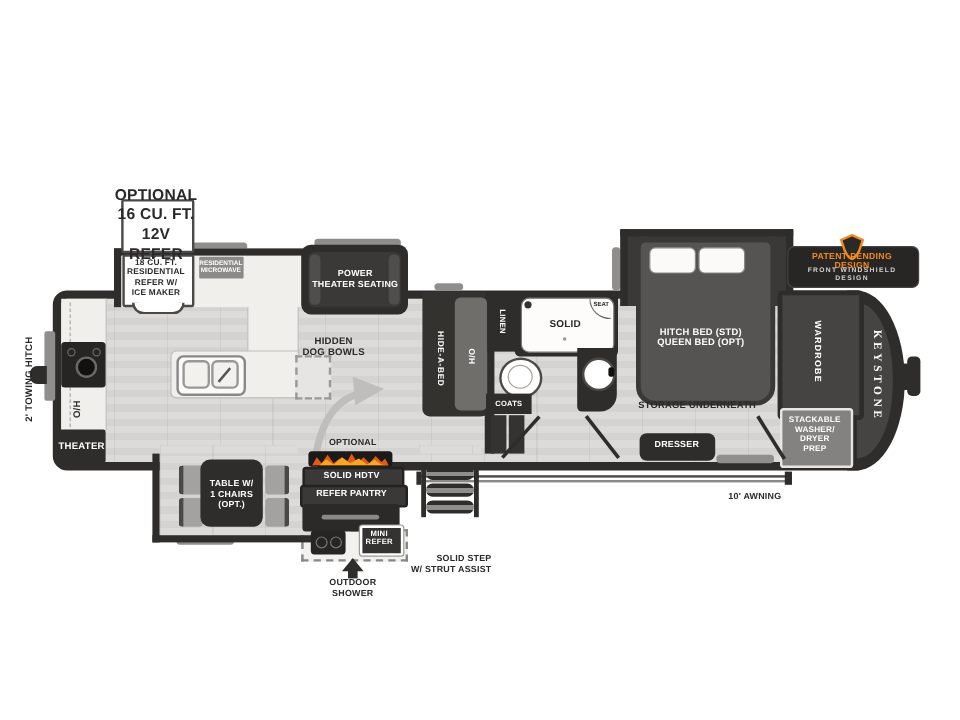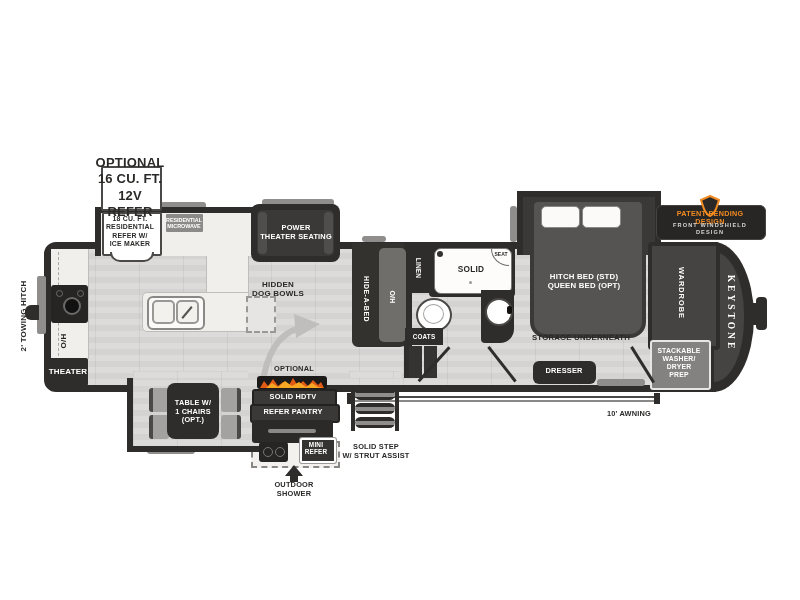--- a/index.html
+++ b/index.html
@@ -208,21 +208,21 @@
   <div class="abs" style="left:285px;top:465px;width:0;height:0;border-left:9px solid transparent;border-right:9px solid transparent;border-bottom:11px solid #2e2d2c;z-index:14;"></div>
   <div class="abs wallfill" style="left:290px;top:475px;width:8px;height:7px;z-index:14;"></div>
   <div class="lbl" style="left:294px;top:490px;font-size:7.4px;">OUTDOOR
 SHOWER</div>
 
   <div class="abs wallfill" style="left:351px;top:387px;width:4px;height:44px;z-index:13;"></div>
   <div class="abs wallfill" style="left:395px;top:387px;width:4px;height:44px;z-index:13;"></div>
   <div class="abs" style="left:355px;top:389px;width:40px;height:11px;background:linear-gradient(0deg,#2e2d2c 0 3px,#8f8e8c 3px 7px,#2e2d2c 7px);border-radius:6px;z-index:14;"></div>
   <div class="abs" style="left:355px;top:403px;width:40px;height:11px;background:linear-gradient(0deg,#2e2d2c 0 3px,#8f8e8c 3px 7px,#2e2d2c 7px);border-radius:6px;z-index:14;"></div>
   <div class="abs" style="left:355px;top:417px;width:40px;height:11px;background:linear-gradient(0deg,#2e2d2c 0 3px,#8f8e8c 3px 7px,#2e2d2c 7px);border-radius:6px;z-index:14;"></div>
-  <div class="lbl" style="left:376px;top:452px;font-size:7.4px;">SOLID STEP
+  <div class="lbl" style="left:376px;top:470px;font-size:7.4px;text-align:right;">SOLID STEP
 W/ STRUT ASSIST</div>
 
   <div class="abs" style="left:350px;top:396px;width:306px;height:2px;background:#4a4948;z-index:5;"></div>
   <div class="abs" style="left:350px;top:400px;width:306px;height:1.5px;background:#8a8988;z-index:5;"></div>
   <div class="abs wallfill" style="left:347px;top:393px;width:4px;height:11px;z-index:5;"></div>
   <div class="abs wallfill" style="left:654px;top:393px;width:6px;height:11px;z-index:5;"></div>
   <div class="lbl" style="left:629px;top:414px;font-size:7.4px;">10' AWNING</div>
 
 </div>
 

